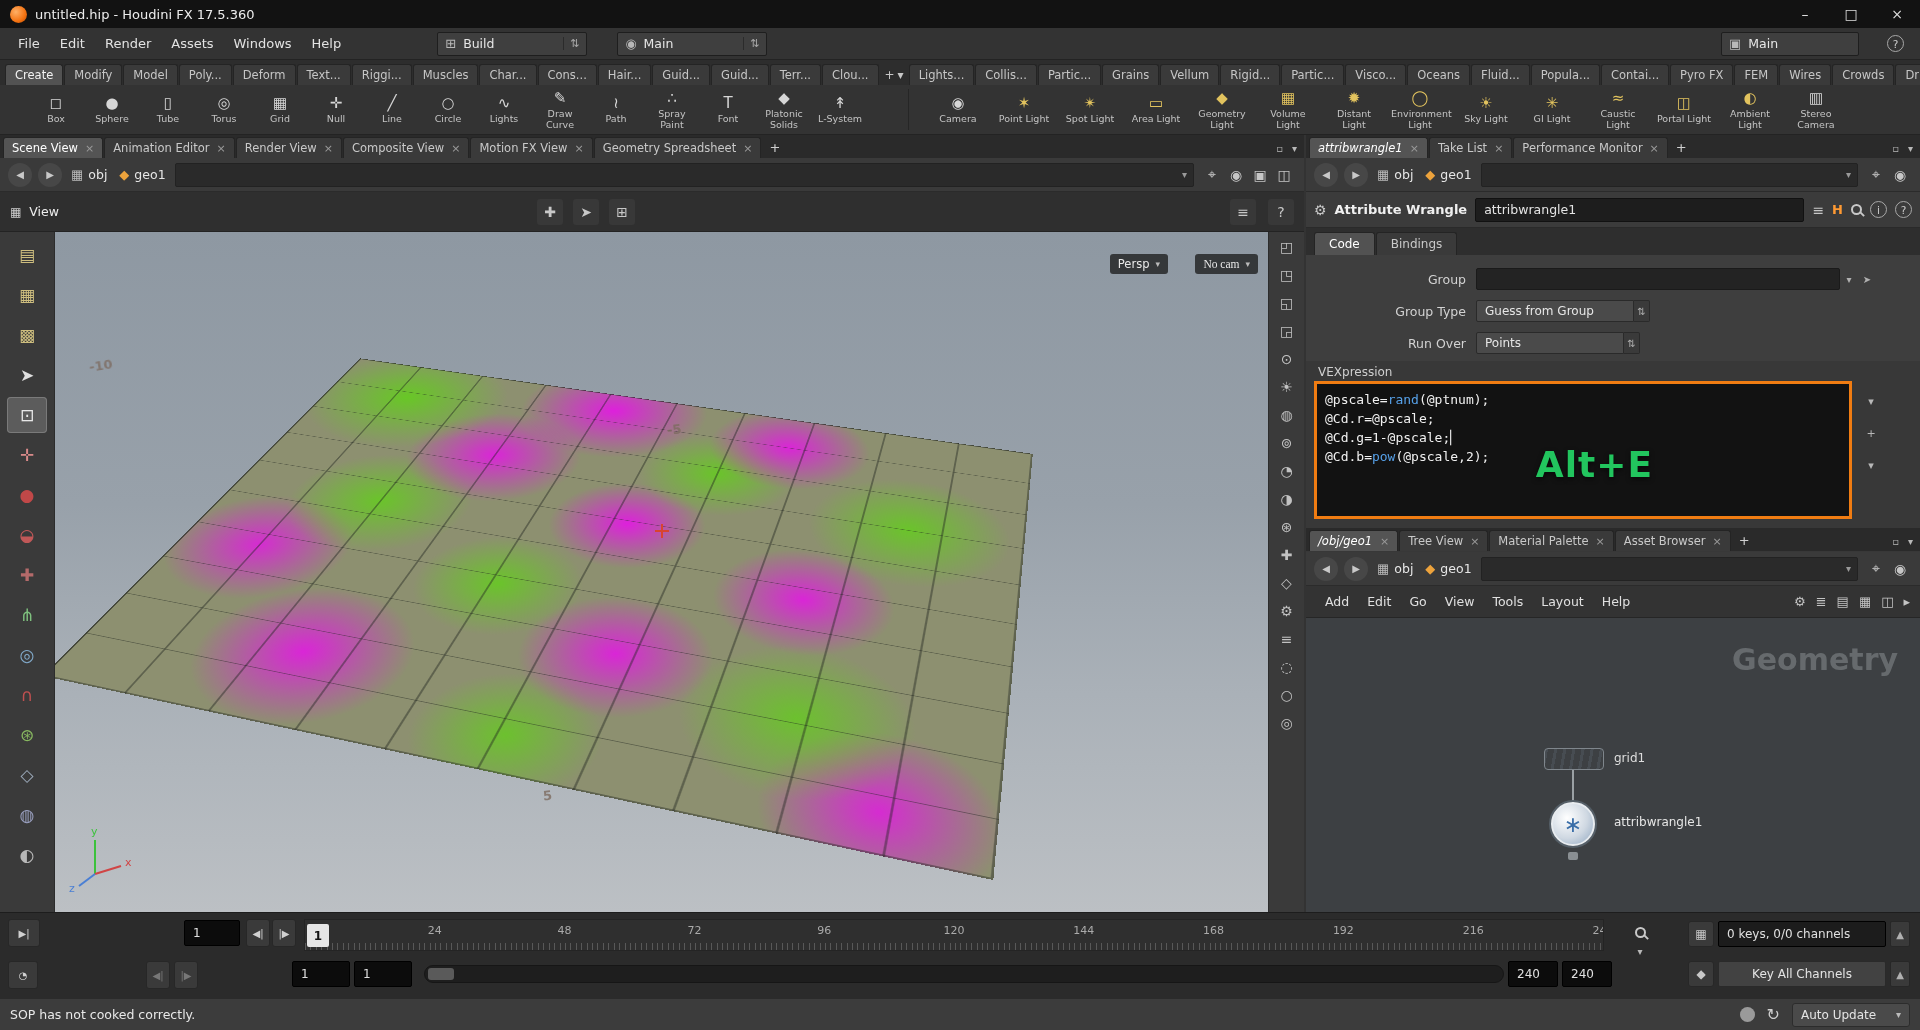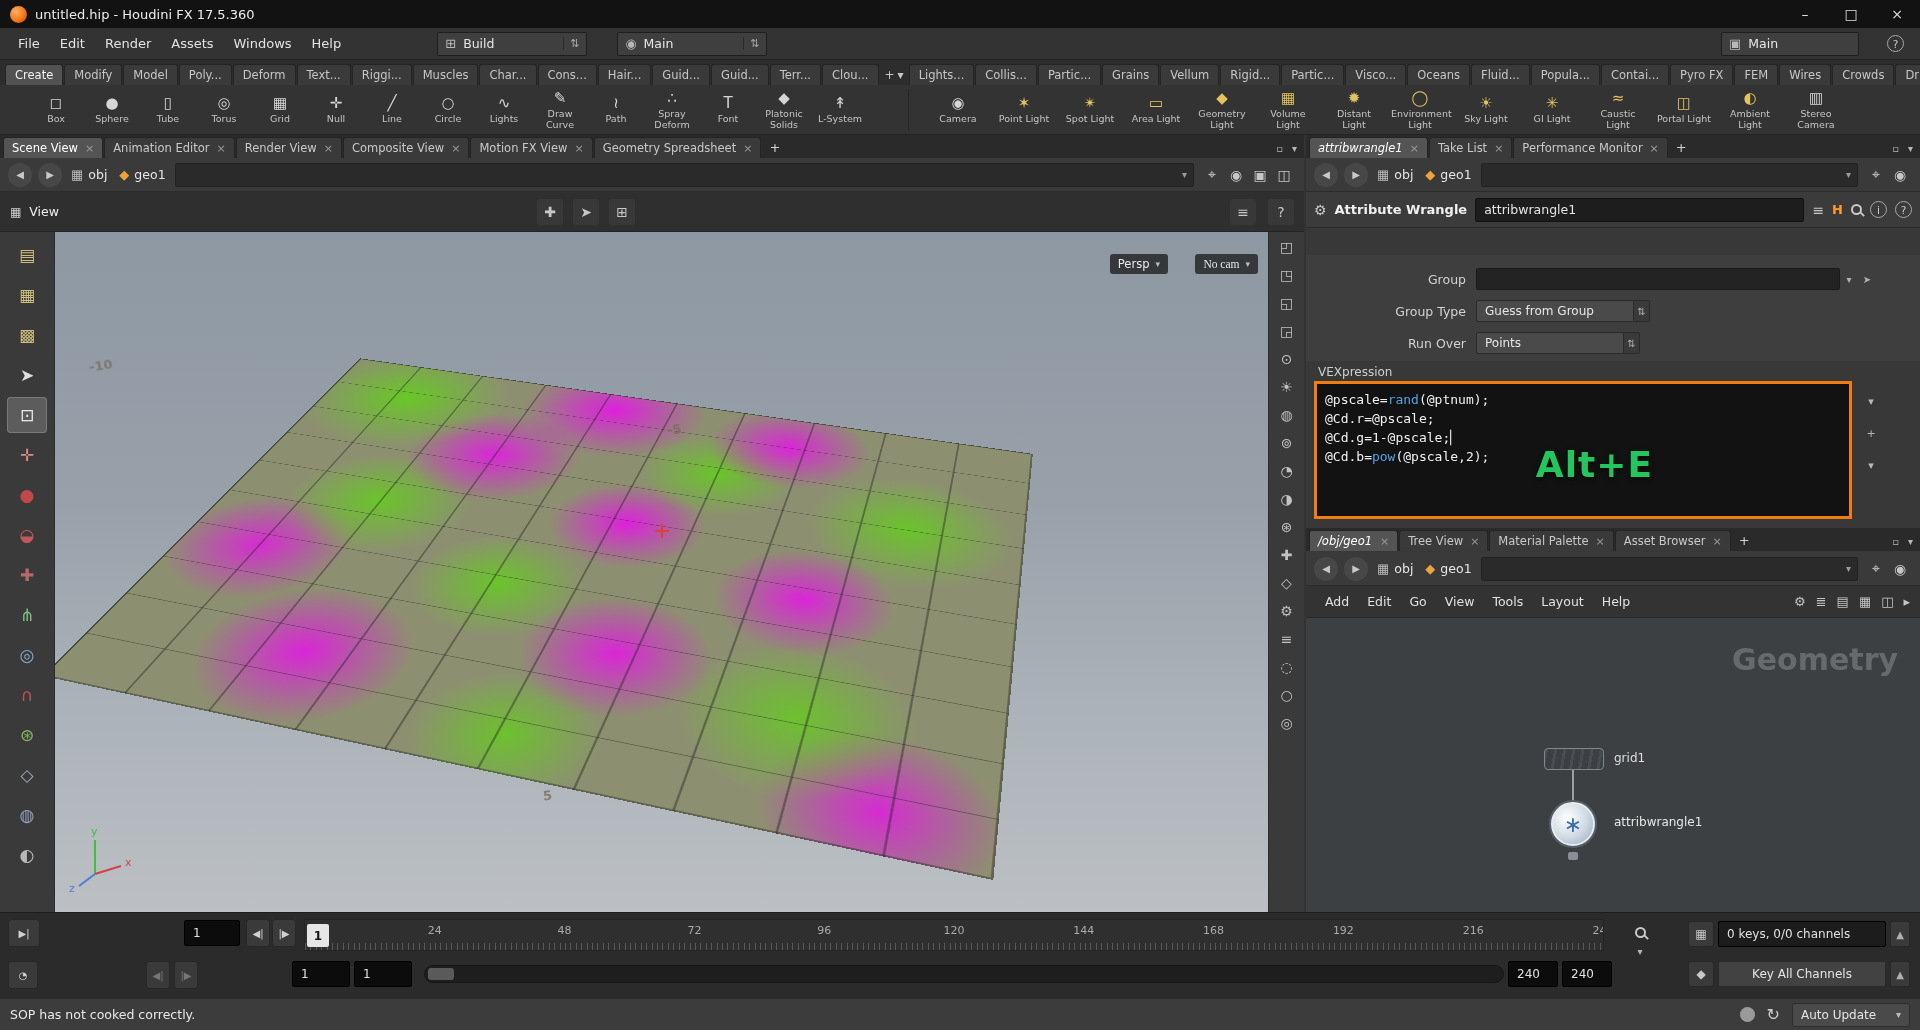--- a/index.html
+++ b/index.html
@@ -300,21 +300,21 @@
         <div class="tool">
         <span class="tglyph">✎</span>
         <span class="tlabel">Draw Curve</span>
       </div>
         <div class="tool">
         <span class="tglyph">≀</span>
         <span class="tlabel">Path</span>
       </div>
         <div class="tool">
         <span class="tglyph">∴</span>
-        <span class="tlabel">Spray Deform</span>
+        <span class="tlabel">Spray Paint</span>
       </div>
         <div class="tool">
         <span class="tglyph">T</span>
         <span class="tlabel">Font</span>
       </div>
         <div class="tool">
         <span class="tglyph">◆</span>
         <span class="tlabel">Platonic Solids</span>
       </div>
         <div class="tool">
@@ -566,20 +566,24 @@
       <span class="hicon">⚙</span>
       <span class="ntype">Attribute Wrangle</span>
       <div class="nname">attribwrangle1</div>
       <span class="hicon">≡</span>
       <span id="hd-h">H</span>
       <span class="mag"></span>
       <span class="circ">i</span>
       <span class="circ">?</span>
     </div>
 
+    <div id="rp-paramtabs">
+        <div class="ctab active">Code</div>
+        <div class="ctab">Bindings</div>
+      </div>
 
     <div id="rp-params">
       <div class="prow" style="top:12px;">
         <div class="plabel">Group</div>
         <div class="pfield" style="width:364px;"></div>
         <div class="pddbtn">▾</div>
         <div class="pddbtn">➤</div>
       </div>
       <div class="prow" style="top:44px;">
         <div class="plabel">Group Type</div>

